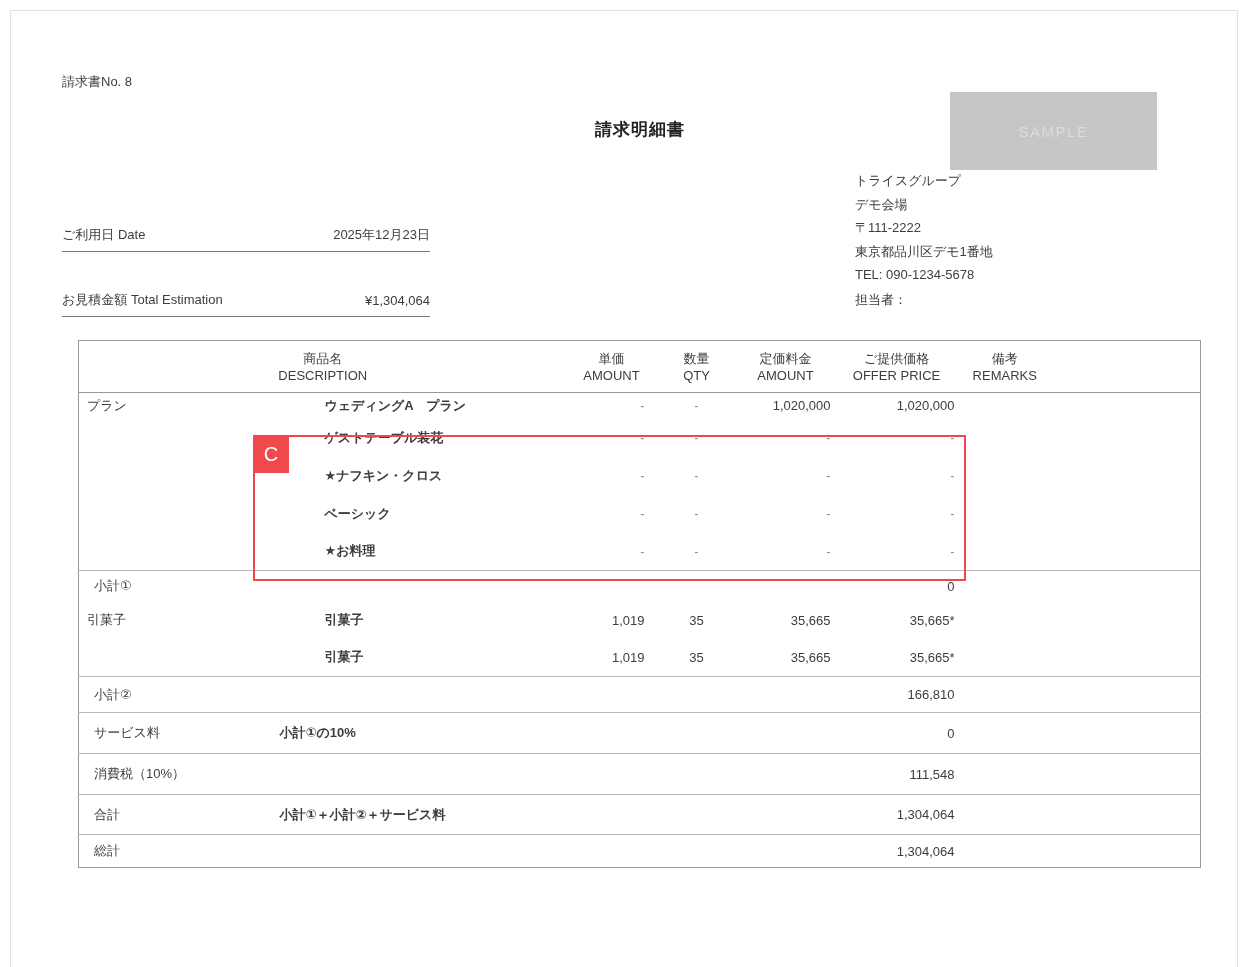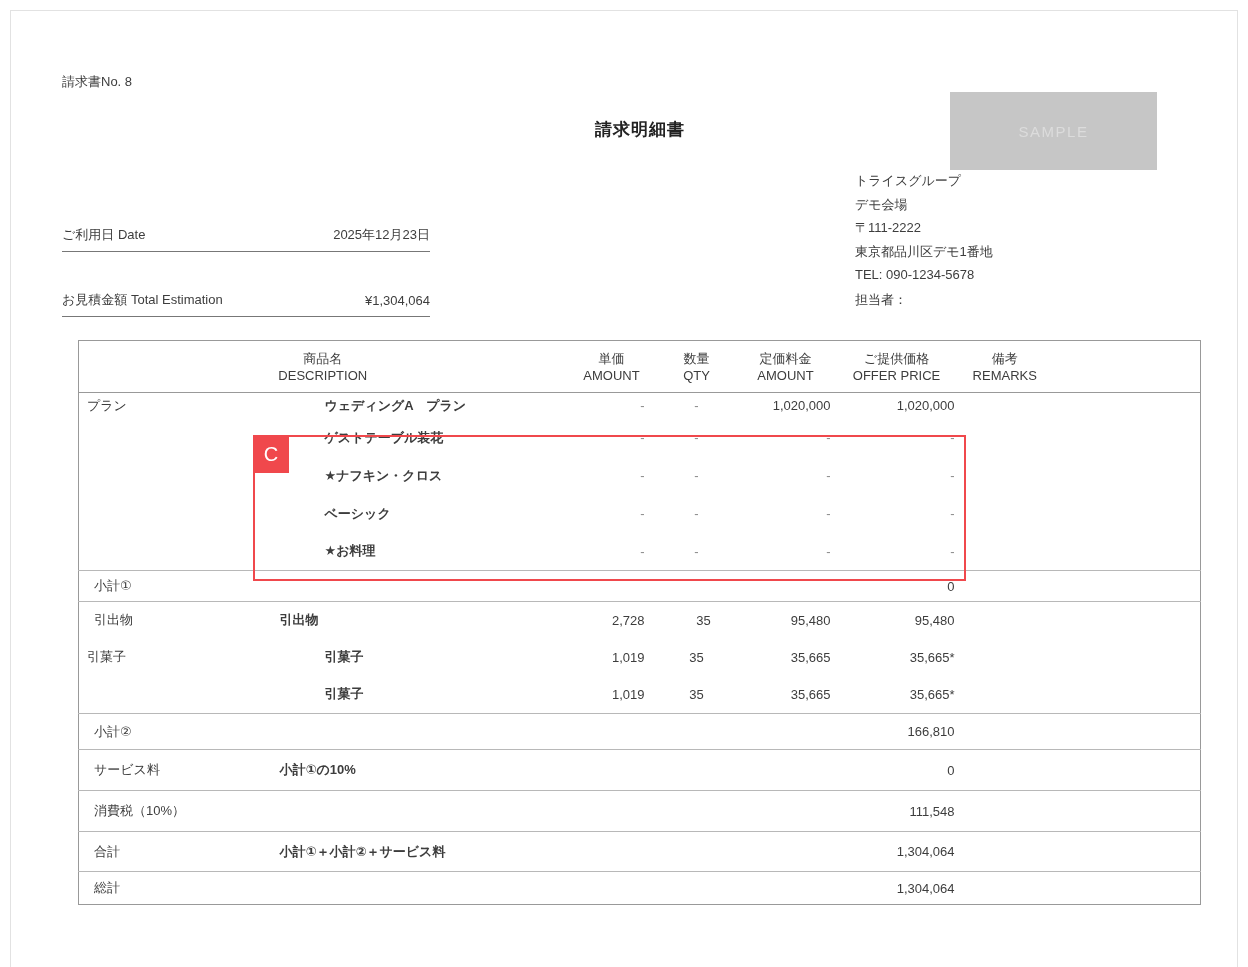--- a/index.html
+++ b/index.html
@@ -175,29 +175,20 @@
         </tr>
         <tr class="sep" style="height:31px">
           <td class="c-cat">小計①</td>
           <td class="c-desc"></td>
           <td class="c-price"></td>
           <td class="c-qty"></td>
           <td class="c-amt"></td>
           <td class="c-offer">0</td>
           <td class="c-rem"></td>
         </tr>
-        <tr class="sep" style="height:37px">
-          <td class="c-cat">引出物</td>
-          <td class="c-desc">引出物</td>
-          <td class="c-price">2,728</td>
-          <td class="c-qty">35</td>
-          <td class="c-amt">95,480</td>
-          <td class="c-offer">95,480</td>
-          <td class="c-rem"></td>
-        </tr>
         <tr style="height:37px">
           <td class="c-cat">引菓子</td>
           <td class="c-desc">引菓子</td>
           <td class="c-price">1,019</td>
           <td class="c-qty">35</td>
           <td class="c-amt">35,665</td>
           <td class="c-offer">35,665*</td>
           <td class="c-rem"></td>
         </tr>
         <tr style="height:38px">

